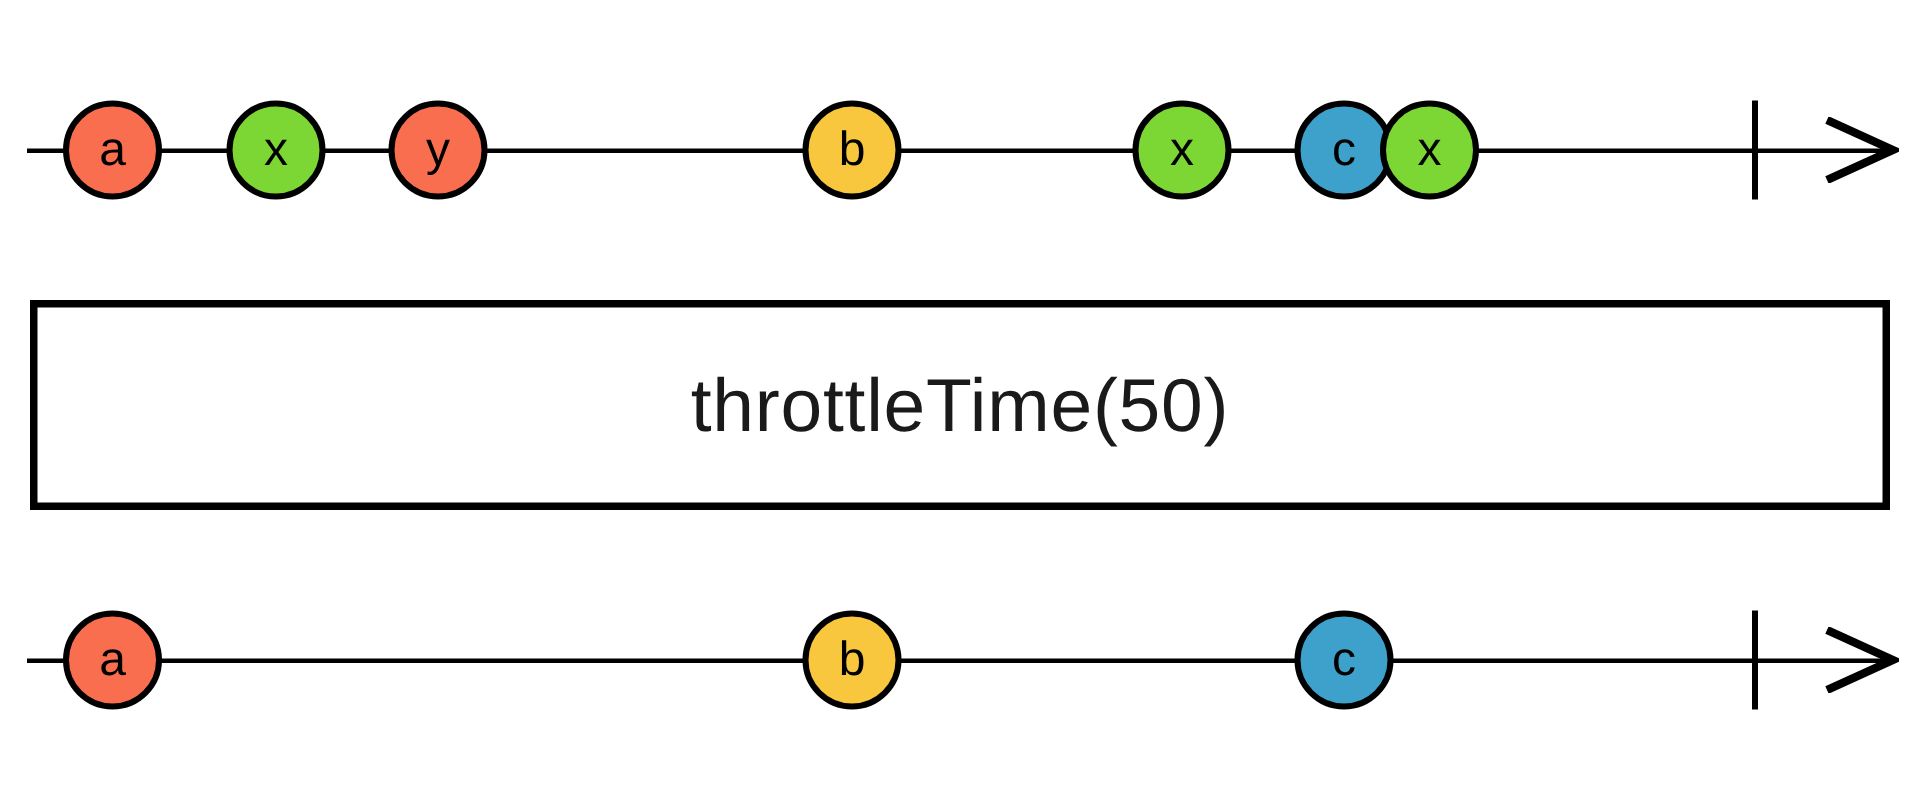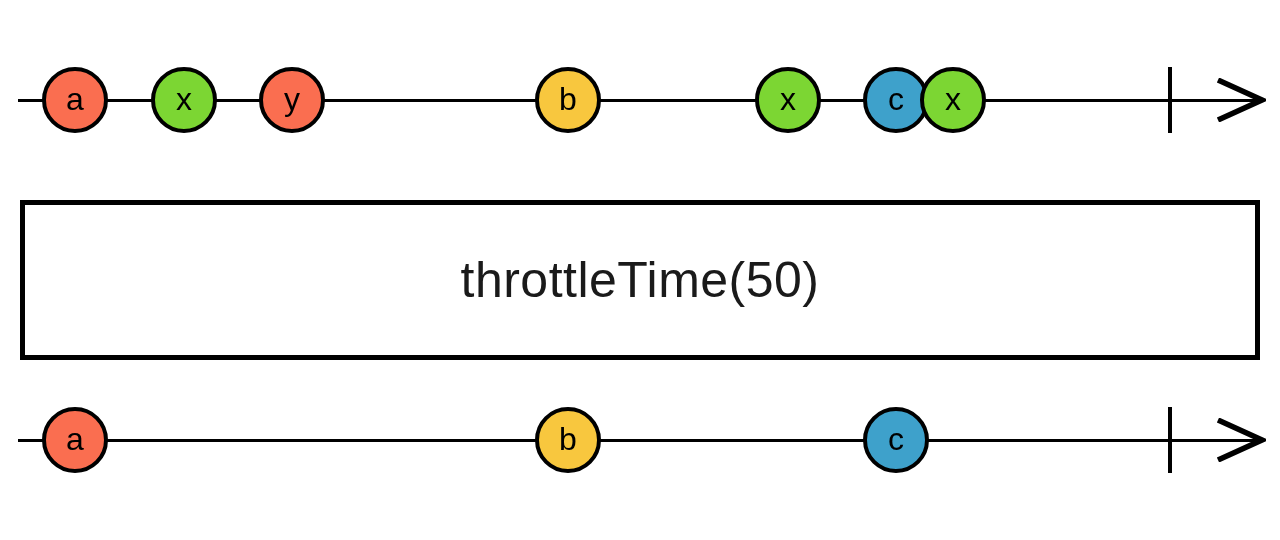--- a/index.html
+++ b/index.html
@@ -62,21 +62,21 @@
     padding-bottom: 2px;
     box-sizing: border-box;
     width: 66px;
     height: 66px;
   }
   .operator-box {
     position: absolute;
     left: 20px;
     top: 200px;
     width: 1240px;
-    height: 160px;
+    height: 140px;
     border: 5px solid #000000;
     box-sizing: border-box;
     background: #ffffff;
     display: flex;
     align-items: center;
     justify-content: center;
   }
   .operator-label {
     font-size: 50px;
     font-weight: 300;

